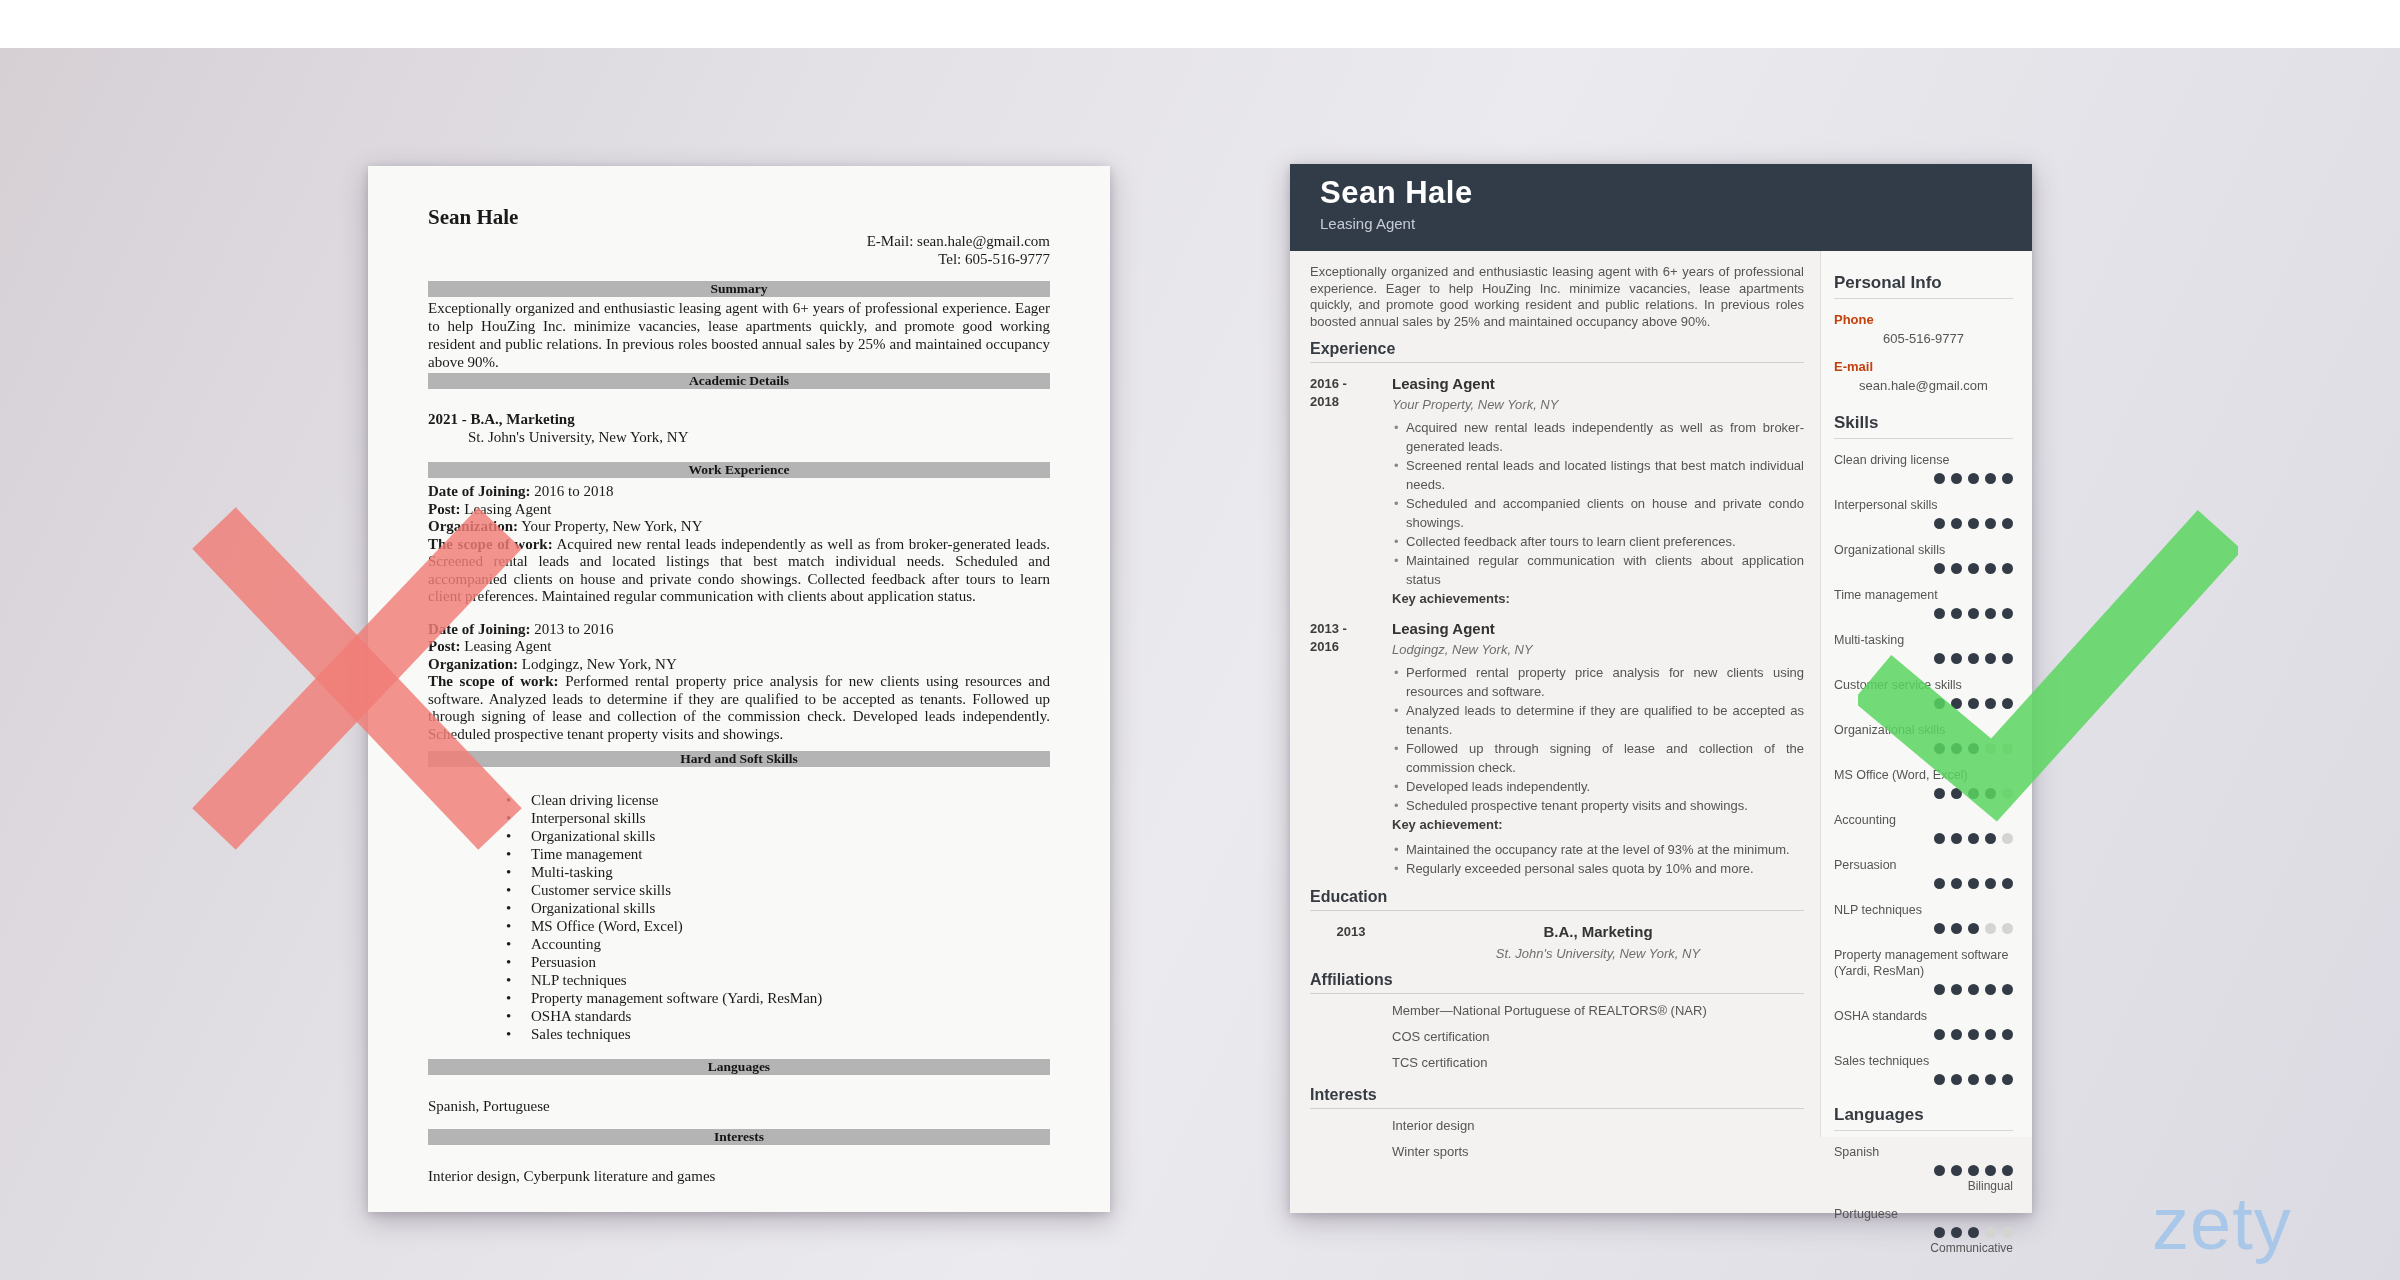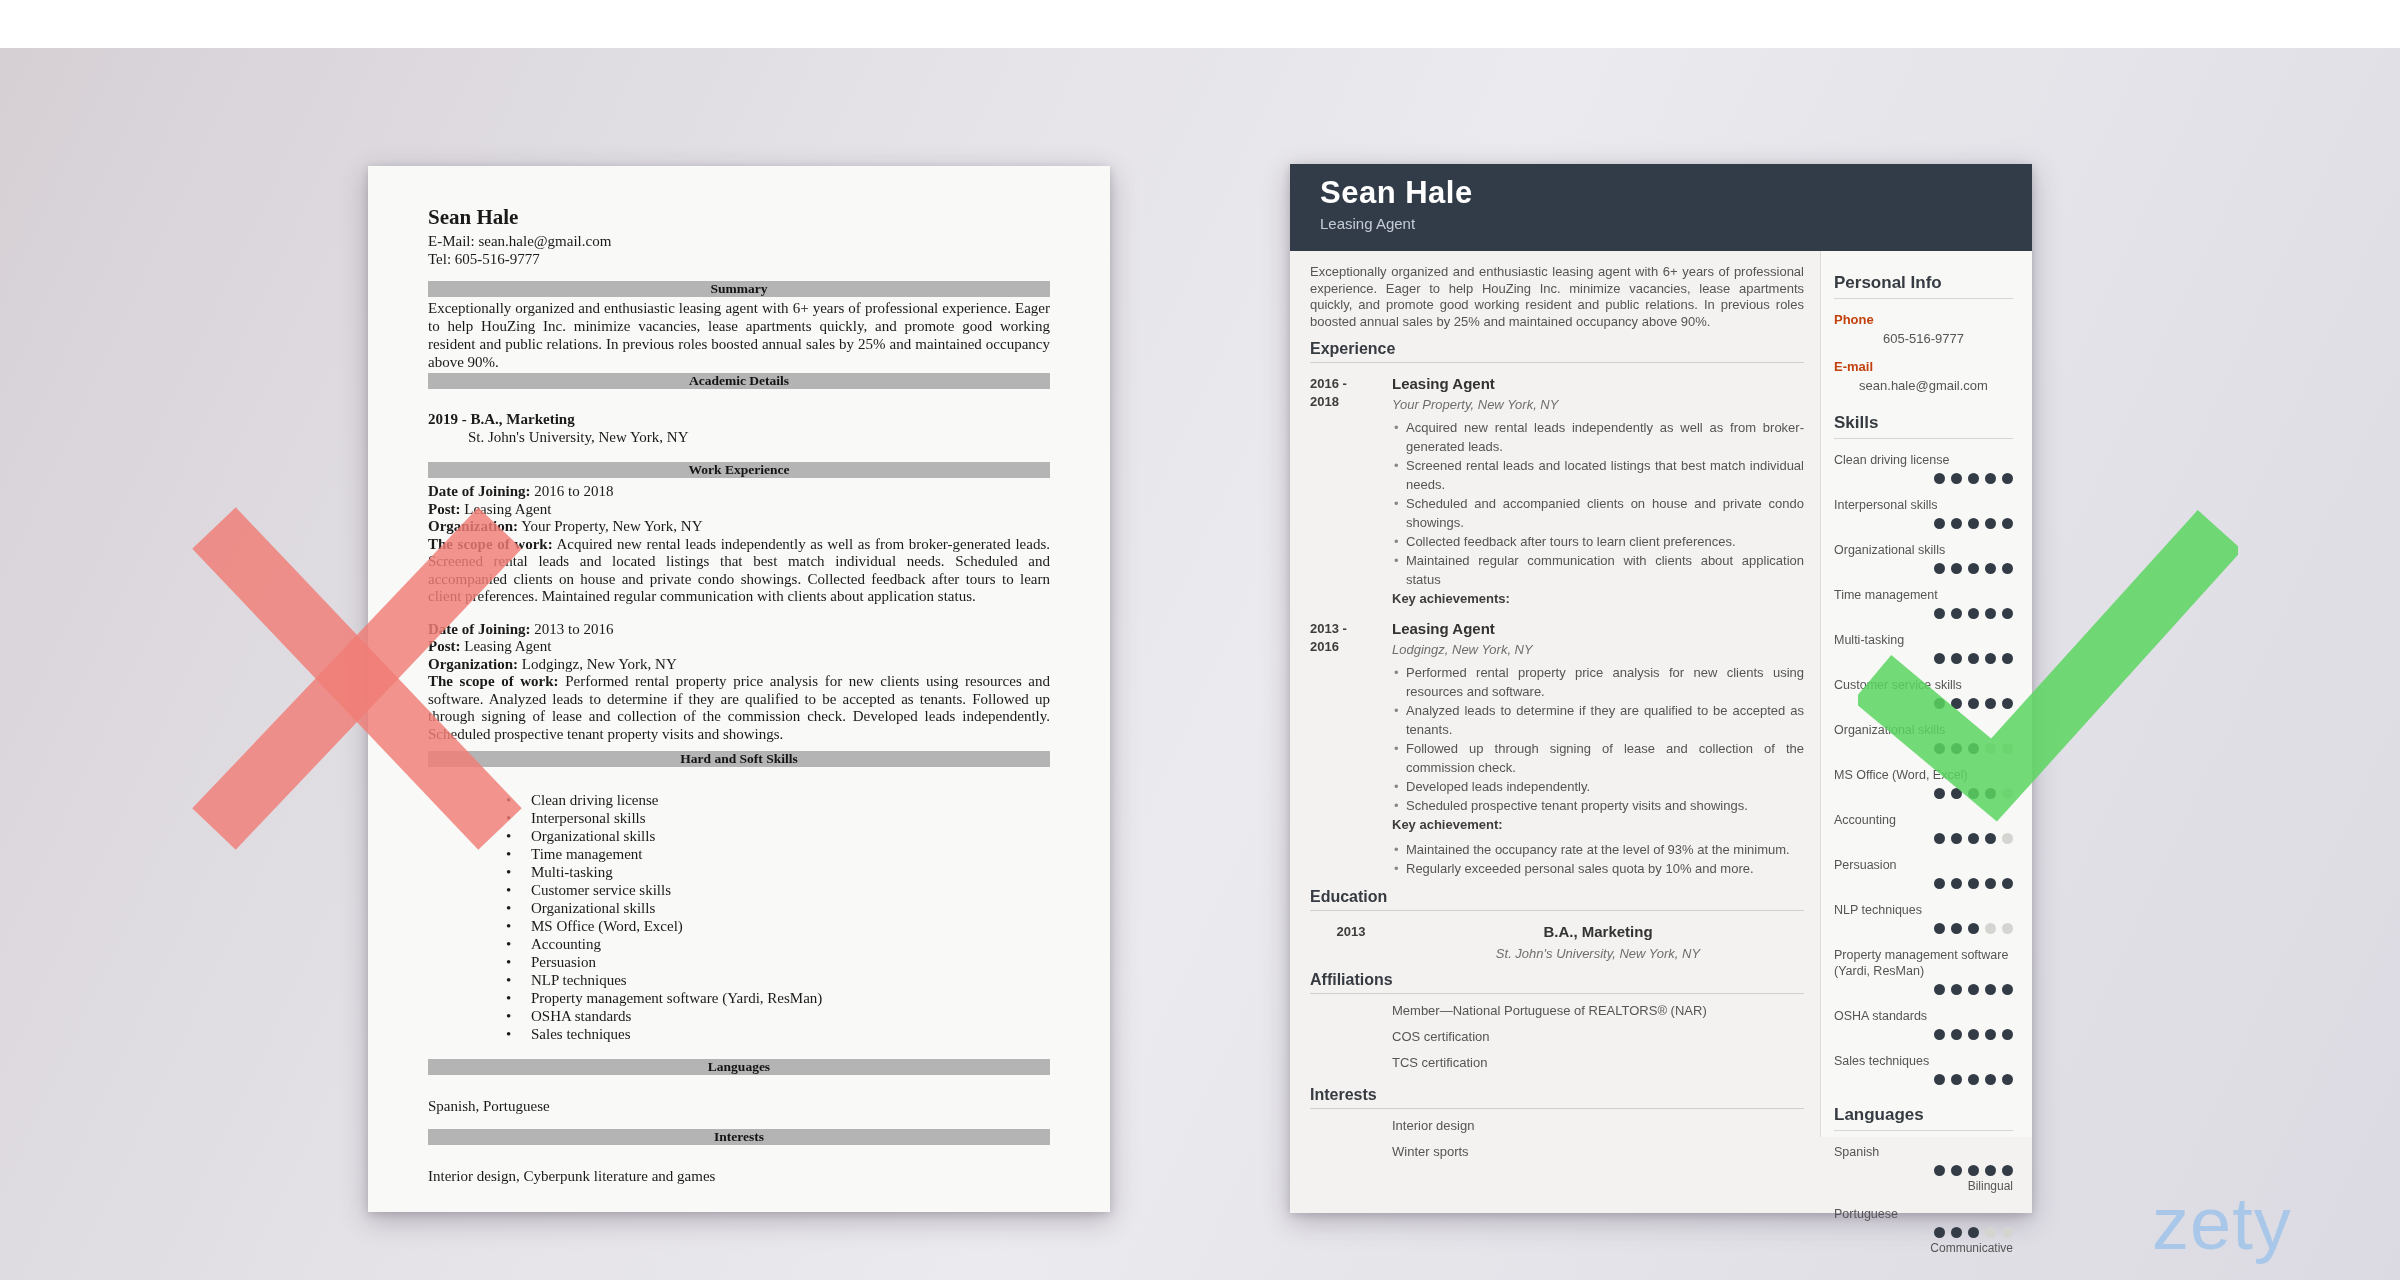--- a/index.html
+++ b/index.html
@@ -5,21 +5,21 @@
   html,body{margin:0;padding:0;}
   body{font-family:"Liberation Sans",sans-serif;}
   #stage{position:relative;width:2400px;height:1280px;overflow:hidden;
     background:linear-gradient(115deg,#d6d0d5 0%,#e3e1e6 28%,#ebeaee 52%,#e3e2e8 75%,#dbdae2 100%);margin-top:48px;}
 
   
   .bad-page{position:absolute;left:368px;top:118px;width:742px;height:1046px;background:#f9f9f7;
     box-shadow:0 8px 26px rgba(70,60,80,.32),0 2px 8px rgba(70,60,80,.2);
     padding:38px 60px;box-sizing:border-box;font-family:"Liberation Serif",serif;color:#1a1a1a;}
   .bad-name{font-size:21px;font-weight:700;line-height:26px;}
-  .bad-contact div{font-size:15px;line-height:18px;}
+  .bad-contact div{font-size:15px;line-height:18px;text-align:right;}
   .bad-contact{margin-top:2px;}
   .bar{background:#b4b4b4;height:16px;line-height:16px;text-align:center;font-size:13.5px;font-weight:700;color:#141414;}
   .bar-summary{margin-top:13px;}
   .bad-par{font-size:15px;line-height:18px;text-align:justify;margin-top:2px;}
   .bar-academic{margin-top:2px;}
   .bad-degree{margin-top:21px;font-weight:700;font-size:15px;line-height:18px;}
   .bad-school{font-size:15px;line-height:18px;padding-left:40px;}
   .bar-work{margin-top:16px;}
   .bad-jobs{margin-top:5px;}
   .bad-job + .bad-job{margin-top:15px;}
@@ -86,21 +86,21 @@
     <div class="bad-name">Sean Hale</div>
     <div class="bad-contact">
       <div>E-Mail: sean.hale@gmail.com</div>
       <div>Tel: 605-516-9777</div>
     </div>
 
     <div class="bar bar-summary">Summary</div>
     <div class="bad-par">Exceptionally organized and enthusiastic leasing agent with 6+ years of professional experience. Eager to help HouZing Inc. minimize vacancies, lease apartments quickly, and promote good working resident and public relations. In previous roles boosted annual sales by 25% and maintained occupancy above 90%.</div>
 
     <div class="bar bar-academic">Academic Details</div>
-    <div class="bad-degree">2019 - B.A., Marketing</div>
+    <div class="bad-degree">2021 - B.A., Marketing</div>
     <div class="bad-school">St. John's University, New York, NY</div>
 
     <div class="bar bar-work">Work Experience</div>
     <div class="bad-jobs" id="bad-jobs">
         <div class="bad-job">
           <div class="bad-line"><span class="b">Date of Joining:</span><span> 2016 to 2018</span></div>
           <div class="bad-line"><span class="b">Post:</span><span> Leasing Agent</span></div>
           <div class="bad-line"><span class="b">Organization:</span><span> Your Property, New York, NY</span></div>
           <div class="bad-scope"><span class="b">The scope of work:</span><span> Acquired new rental leads independently as well as from broker-generated leads. Screened rental leads and located listings that best match individual needs. Scheduled and accompanied clients on house and private condo showings. Collected feedback after tours to learn client preferences. Maintained regular communication with clients about application status.</span></div>
         </div>

